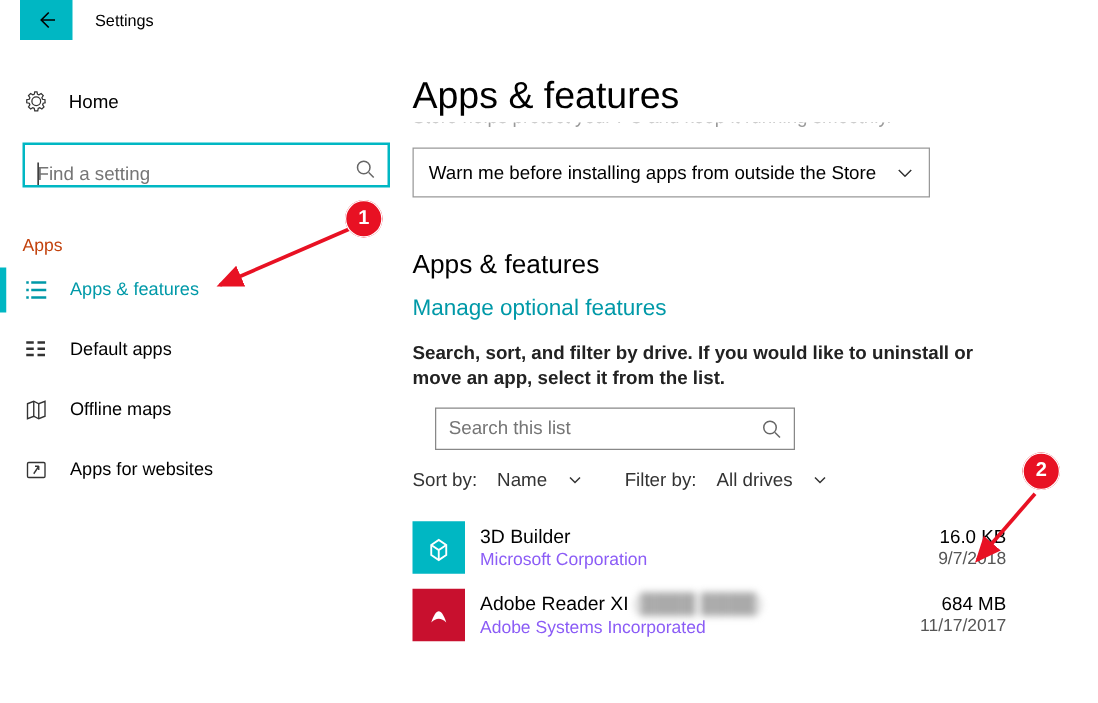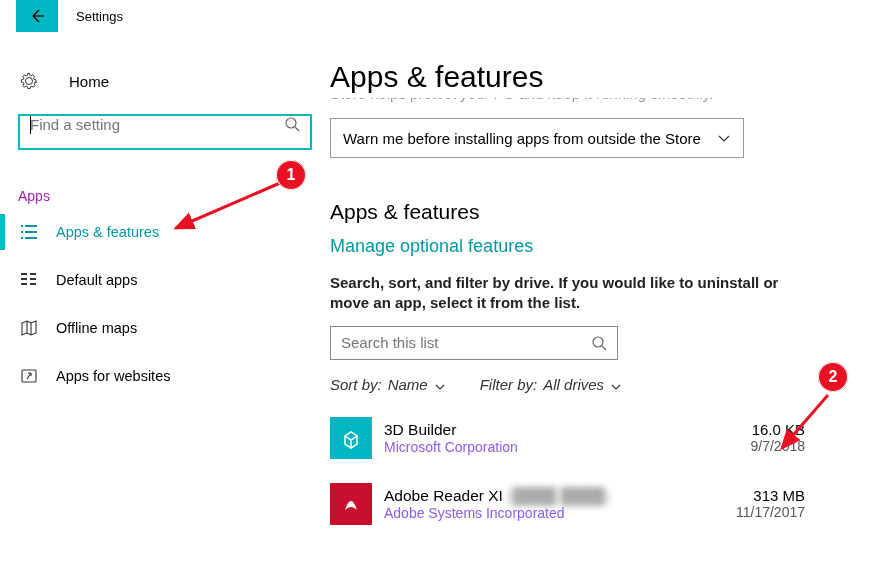--- a/index.html
+++ b/index.html
@@ -2,42 +2,42 @@
 <html><head>
   <meta charset="utf-8">
   <style>
     * { margin: 0; padding: 0; box-sizing: border-box; font-family: "Segoe UI", -apple-system, sans-serif; }
     body { width: 878px; height: 562px; background: #fff; position: relative; overflow: hidden; color: #000; }
     .titlebar { height: 32px; display: flex; align-items: center; padding-left: 16px; }
     .back-btn { width: 42px; height: 32px; background: #00b7c3; display: flex; align-items: center; justify-content: center; cursor: pointer; }
     .title { margin-left: 18px; font-size: 13px; color: #000; }
     .main { display: flex; }
     .sidebar { width: 330px; padding-top: 28px; }
-    .home-item { display: flex; align-items: center; padding: 0 18px; height: 42px; gap: 29px; }
+    .home-item { display: flex; align-items: center; padding: 0 18px; height: 42px; gap: 15px; }
     .icon-cell { width: 22px; display: flex; align-items: center; justify-content: center; }
-    .search-box { margin: 12px 18px 0 18px; border: 2px solid #00b7c3; height: 36px; display: flex; align-items: flex-start; padding: 0 10px; position: relative; }
+    .search-box { margin: 12px 18px 0 18px; border: 2px solid #00b7c3; height: 36px; display: flex; align-items: flex-end; padding: 0 10px; position: relative; }
     .search-box input { border: none; outline: none; flex: 1; font-size: 15px; color: #666; background: transparent; }
     .search-box .cursor { position: absolute; left: 10px; width: 1px; height: 18px; background: #000; }
     .search-icon-right { position: absolute; right: 10px; }
-    .section-label { margin: 38px 0 4px 18px; font-size: 14px; color: #a21caf; }
+    .section-label { margin: 38px 0 4px 18px; font-size: 14px; color: #c2410c; }
     .nav-item { display: flex; align-items: center; padding: 0 18px; height: 48px; gap: 16px; font-size: 14.5px; cursor: pointer; position: relative; }
     .nav-item.active { color: #0099a8; }
     .nav-item.active::before { content: ""; position: absolute; left: 0; top: 6px; bottom: 6px; width: 5px; background: #00b7c3; }
     .content { flex: 1; padding-top: 28px; padding-right: 32px; }
     .h1 { font-size: 30px; font-weight: 400; margin-bottom: 4px; }
     .clipped { font-size: 15px; color: #444; white-space: nowrap; overflow: hidden; height: 12px; display: flex; align-items: flex-end; }
     .clipped span { position: relative; top: -8px; text-decoration: line-through; color: #999;}
     .warn-select { border: 1px solid #999; height: 40px; display: flex; align-items: center; justify-content: space-between; padding: 0 12px; width: 414px; margin-top: 8px; font-size: 15px; cursor: pointer; }
     .h2 { font-size: 21px; font-weight: 400; margin-top: 42px; margin-bottom: 12px; }
     .link { color: #0099a8; font-size: 18px; cursor: pointer; margin-bottom: 16px; display: block; }
     .desc { font-size: 15px; color: #222; margin-bottom: 12px; max-width: 460px; line-height: 1.35; font-weight: bold; }
-    .list-search { border: 1px solid #888; height: 34px; display: flex; align-items: center; padding: 16px 10px; width: 288px; position: relative; }
+    .list-search { border: 1px solid #888; height: 34px; display: flex; align-items: center; padding: 16px 10px; width: 288px; position: relative; margin-left: 18px; }
     .list-search input { border: none; outline: none; flex: 1; font-size: 15px; color: #666; }
     .sort-row { display: flex; gap: 34px; margin-top: 16px; font-size: 15px; color: #333; }
-    .sort-item { display: flex; align-items: flex-end; gap: 6px; cursor: pointer; font-style: italic; }
+    .sort-item { display: flex; align-items: center; gap: 16px; cursor: pointer; }
     .app-row { display: flex; align-items: center; margin-top: 24px; width: 475px; }
     .app-icon { width: 42px; height: 42px; display: flex; align-items: center; justify-content: center; font-size: 22px; color: #fff; }
     .app-icon.a1 { background: #00b7c3; }
     .app-icon.a2 { background: #c8102e; }
     .app-info { margin-left: 12px; flex: 1; }
     .app-name { font-size: 15.5px; color: #000; }
     .app-pub { font-size: 14px; color: #8b5cf6; }
     .app-meta { text-align: right; }
     .app-size { font-size: 15px; color: #000; }
     .app-date { font-size: 14px; color: #555; }
@@ -181,35 +181,35 @@
       <div class="app-info">
         <div class="app-name">3D Builder</div>
         <div class="app-pub">Microsoft Corporation</div>
       </div>
       <div class="app-meta">
         <div class="app-size">16.0 KB</div>
         <div class="app-date">9/7/2018</div>
       </div>
     </div>
 
-    <div class="app-row" style="">
+    <div class="app-row" style="margin-top:12px">
       <div class="app-icon a2">
         <svg width="24" height="24" viewBox="0 0 24 24">
             <path d="M6 18 C10 6 14 6 18 18 C14 14 10 14 6 18 Z" fill="#fff"></path>
           </svg>
       </div>
       <div class="app-info">
         <div class="app-name">
           <span>Adobe Reader XI</span>
           <span class="blur">(████ ████)</span>
         </div>
         <div class="app-pub">Adobe Systems Incorporated</div>
       </div>
       <div class="app-meta">
-        <div class="app-size">313 MB</div>
+        <div class="app-size">684 MB</div>
         <div class="app-date">11/17/2017</div>
       </div>
     </div>
   </div>
 </div>
 
 <div class="badge" style="left:276px; top:160px">1</div>
 <svg class="arrow-svg" style="left:168px; top:178px" width="120" height="60">
   <defs>
       <marker id="ah1" markerWidth="8" markerHeight="8" refX="6" refY="3" orient="auto">

